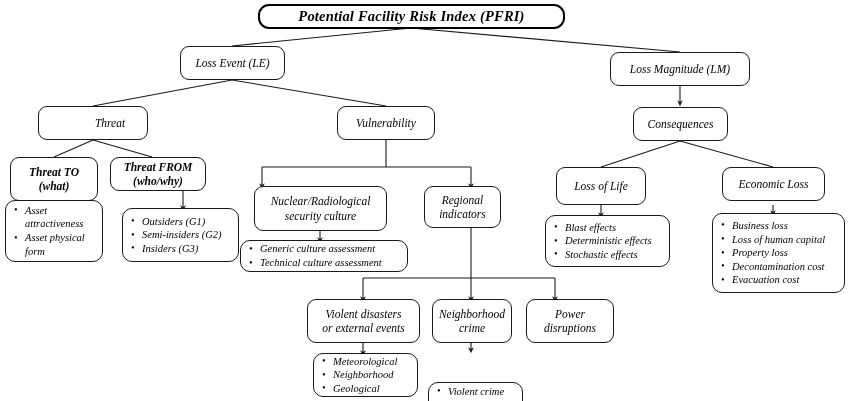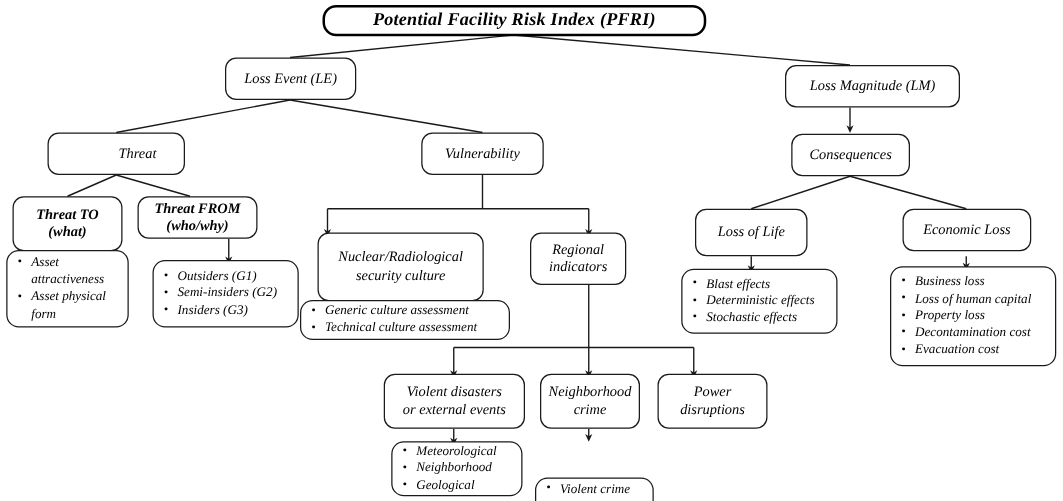--- a/index.html
+++ b/index.html
@@ -94,21 +94,21 @@
   </svg>
 
   <div class="node root" style="left:258px;top:4px;width:307px;height:25px;">
     <span class="txt">Potential Facility Risk Index (PFRI)</span>
   </div>
 
   <div class="node lvl1" style="left:180px;top:46px;width:105px;height:34px;">
     <span class="txt">Loss Event (LE)</span>
   </div>
 
-  <div class="node lvl1" style="left:610px;top:52px;width:140px;height:34px;margin-left:18px;">
+  <div class="node lvl1" style="left:610px;top:52px;width:140px;height:34px;">
     <span class="txt">Loss Magnitude (LM)</span>
   </div>
 
   <div class="node lvl2" style="left:38px;top:106px;width:110px;height:34px;padding-left:34px;">
     <span class="txt">Threat</span>
   </div>
 
   <div class="node lvl2" style="left:337px;top:106px;width:98px;height:34px;">
     <span class="txt">Vulnerability</span>
   </div>
@@ -139,21 +139,21 @@
   </div>
 
   <div class="node listbox" style="left:122px;top:208px;width:117px;height:54px;">
     <ul>
       <li>Outsiders (G1)</li>
       <li>Semi-insiders (G2)</li>
       <li>Insiders (G3)</li>
     </ul>
   </div>
 
-  <div class="node lvl2" style="left:254px;top:186px;width:133px;height:55px;">
+  <div class="node lvl2" style="left:254px;top:186px;width:133px;height:45px;">
     <span class="txt">
       <span>Nuclear/Radiological</span><br>
       <span>security culture</span>
     </span>
   </div>
 
   <div class="node lvl2" style="left:424px;top:186px;width:77px;height:42px;">
     <span class="txt">
       <span>Regional</span><br>
       <span>indicators</span>

